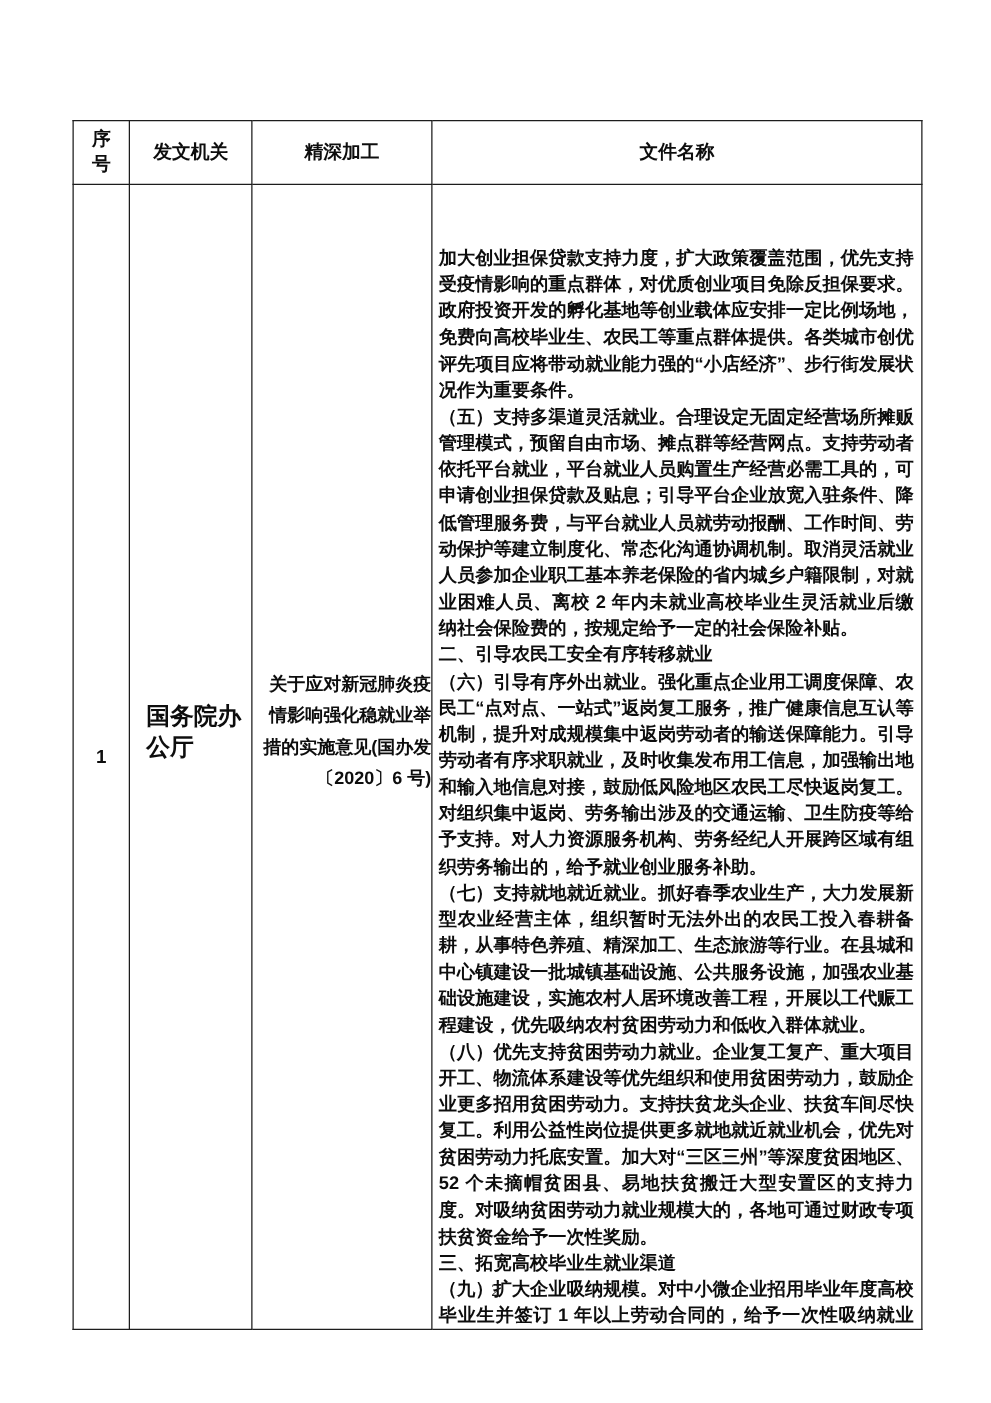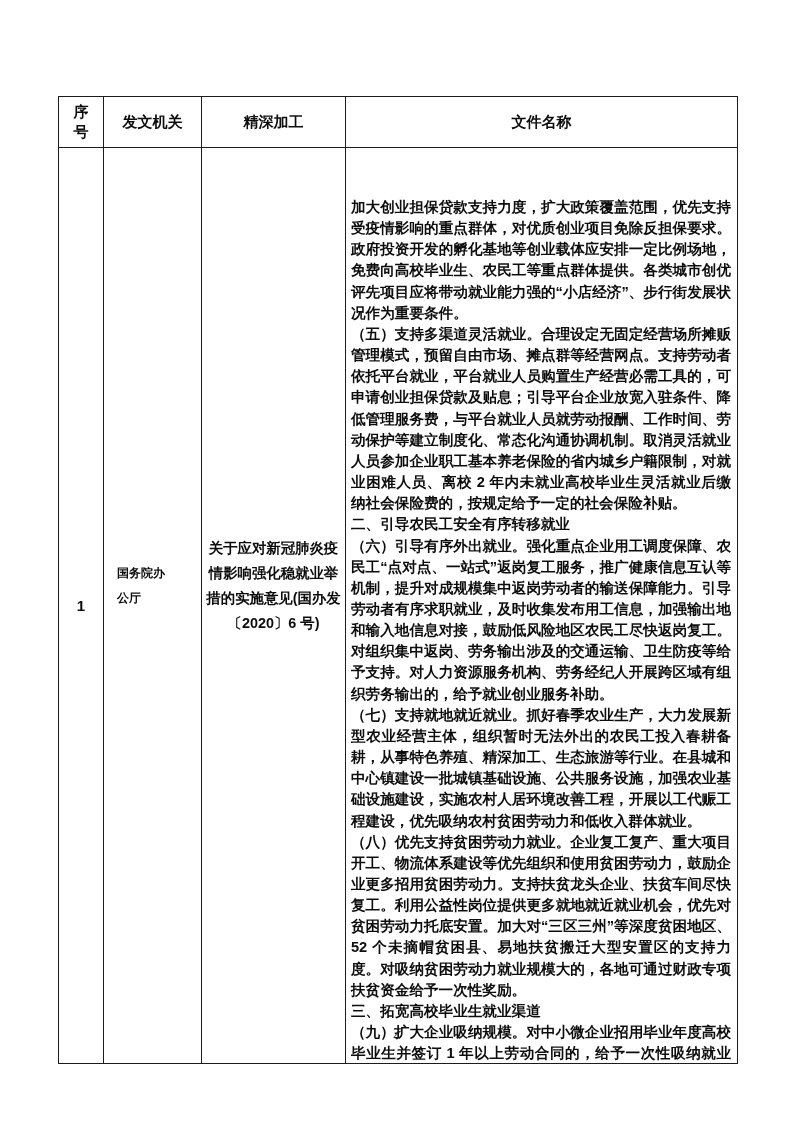--- a/index.html
+++ b/index.html
@@ -37,27 +37,27 @@
   td.cell-index {
     text-align: center;
     vertical-align: middle;
     font-size: 15px;
   }
   td.cell-agency {
     vertical-align: middle;
     text-align: left;
     padding-left: 13px;
     padding-bottom: 40px;
-    font-size: 12px;
+    font-size: 19px;
     line-height: 25px;
     white-space: pre-line;
   }
   td.cell-docname {
     vertical-align: middle;
-    text-align: center;
+    text-align: right;
     padding-bottom: 40px;
     font-size: 14.4px;
     line-height: 25px;
     white-space: pre-line;
   }
   td.cell-content {
     vertical-align: top;
   }
   .content-clip {
     height: 866px;

